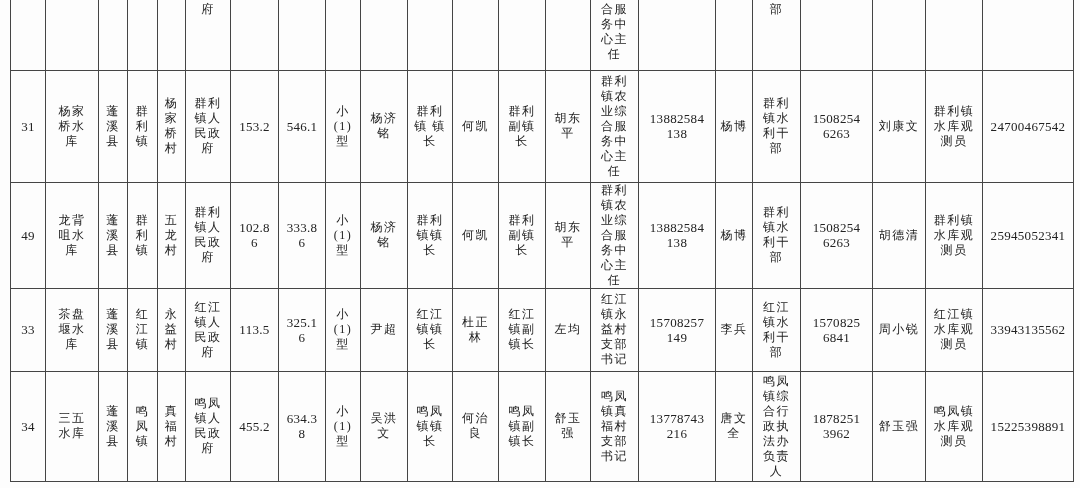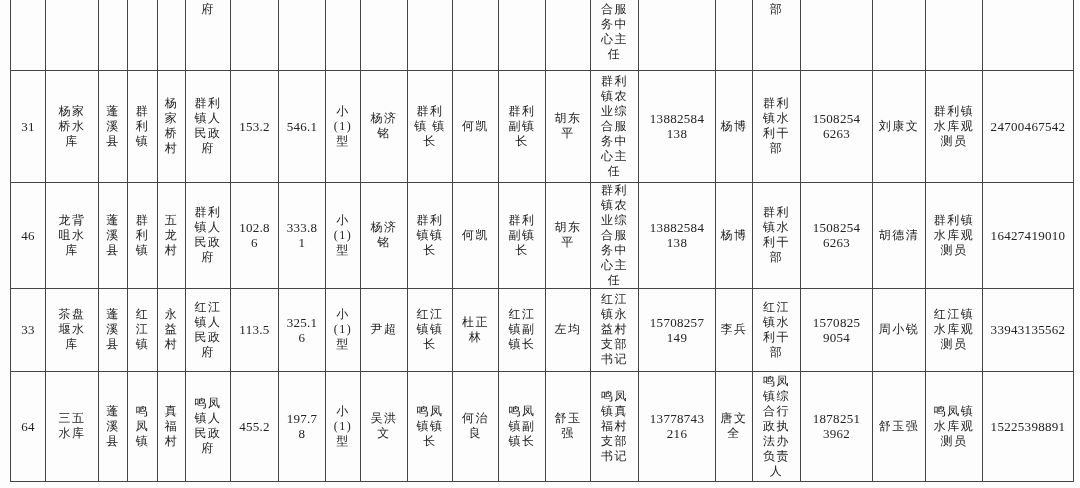--- a/index.html
+++ b/index.html
@@ -154,41 +154,41 @@
 部</td>
           <td class="num">1508254
 6263</td>
           <td>刘康文</td>
           <td>群利镇
 水库观
 测员</td>
           <td class="num">24700467542</td>
         </tr>
         <tr style="height: 105px;">
-          <td class="num">46</td>
+          <td class="num">49</td>
           <td>龙背
 咀水
 库</td>
           <td>蓬
 溪
 县</td>
           <td>群
 利
 镇</td>
           <td>五
 龙
 村</td>
           <td>群利
 镇人
 民政
 府</td>
           <td class="num">102.8
 6</td>
           <td class="num">333.8
-1</td>
+6</td>
           <td>小
 (1)
 型</td>
           <td>杨济
 铭</td>
           <td>群利
 镇镇
 长</td>
           <td>何凯</td>
           <td>群利
@@ -209,21 +209,21 @@
           <td>群利
 镇水
 利干
 部</td>
           <td class="num">1508254
 6263</td>
           <td>胡德清</td>
           <td>群利镇
 水库观
 测员</td>
-          <td class="num">16427419010</td>
+          <td class="num">25945052341</td>
         </tr>
         <tr style="height: 83px;">
           <td class="num">33</td>
           <td>茶盘
 堰水
 库</td>
           <td>蓬
 溪
 县</td>
           <td>红
@@ -258,46 +258,46 @@
 支部
 书记</td>
           <td class="num">15708257
 149</td>
           <td>李兵</td>
           <td>红江
 镇水
 利干
 部</td>
           <td class="num">1570825
-9054</td>
+6841</td>
           <td>周小锐</td>
           <td>红江镇
 水库观
 测员</td>
           <td class="num">33943135562</td>
         </tr>
         <tr style="height: 110px;">
-          <td class="num">64</td>
+          <td class="num">34</td>
           <td>三五
 水库</td>
           <td>蓬
 溪
 县</td>
           <td>鸣
 凤
 镇</td>
           <td>真
 福
 村</td>
           <td>鸣凤
 镇人
 民政
 府</td>
           <td class="num">455.2</td>
-          <td class="num">197.7
+          <td class="num">634.3
 8</td>
           <td>小
 (1)
 型</td>
           <td>吴洪
 文</td>
           <td>鸣凤
 镇镇
 长</td>
           <td>何治

